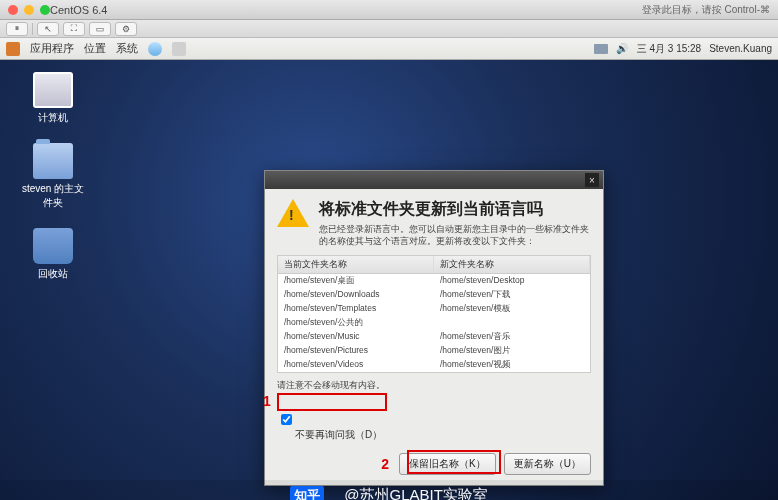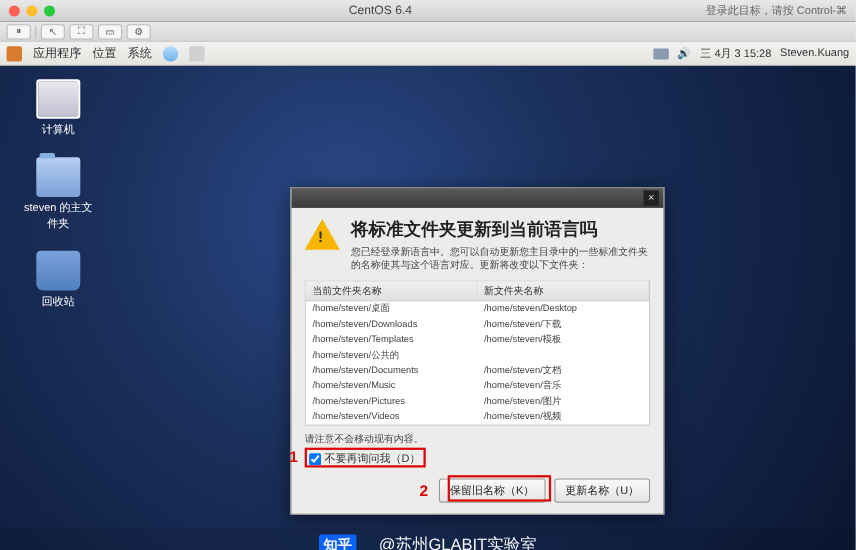--- a/index.html
+++ b/index.html
@@ -5,21 +5,21 @@
     * { margin: 0; padding: 0; box-sizing: border-box; font-family: "Lucida Grande", Arial, sans-serif; }
     body { width: 778px; height: 500px; overflow: hidden; position: relative; background: #f0f0f0; }
     
     
     .mac-titlebar { height: 20px; background: linear-gradient(#e8e8e8,#d0d0d0); display: flex; align-items: center; padding: 0 8px; font-size: 11px; border-bottom: 1px solid #aaa; }
     .traffic-lights { display: flex; gap: 6px; }
     .tl { width: 10px; height: 10px; border-radius: 50%; }
     .tl.red { background: #ff5f56; }
     .tl.yellow { background: #ffbd2e; }
     .tl.green { background: #27c93f; }
-    .mac-title { flex: 1; text-align: center; color: #444; }
+    .mac-title { flex: 1; text-align: left; color: #444; }
     .mac-right { font-size: 10px; color: #666; }
     
     .mac-toolbar { height: 18px; background: linear-gradient(#e8e8e8,#d8d8d8); border-bottom: 1px solid #bbb; display: flex; align-items: center; padding: 0 6px; gap: 4px; }
     .tb-btn { width: 22px; height: 14px; background: #f6f6f6; border: 1px solid #bbb; border-radius: 3px; font-size: 9px; display: flex; align-items: center; justify-content: center; color: #555; }
     
     
     .gnome-panel { height: 22px; background: linear-gradient(#f2f2f0,#e4e4e0); border-bottom: 1px solid #aaa; display: flex; align-items: center; font-size: 11px; color: #333; padding: 0 6px; gap: 17px; }
     .panel-left { display: flex; align-items: center; gap: 10px; }
     .foot-icon { width: 14px; height: 14px; background: #d97b2e; border-radius: 2px; }
     .panel-right { margin-left: auto; display: flex; align-items: center; gap: 8px; font-size: 10px; }
@@ -155,45 +155,41 @@
               <div>/home/steven/下载</div>
             </div>
             <div class="ft-row">
               <div>/home/steven/Templates</div>
               <div>/home/steven/模板</div>
             </div>
             <div class="ft-row">
               <div>/home/steven/公共的</div>
             </div>
             <div class="ft-row">
-              <div>/home/steven/Documents</div>
-              <div>/home/steven/文档</div>
-            </div>
-            <div class="ft-row">
               <div>/home/steven/Music</div>
               <div>/home/steven/音乐</div>
             </div>
             <div class="ft-row">
               <div>/home/steven/Pictures</div>
               <div>/home/steven/图片</div>
             </div>
             <div class="ft-row">
               <div>/home/steven/Videos</div>
               <div>/home/steven/视频</div>
             </div>
           </div>
       </div>
 
       <div class="dlg-note">请注意不会移动现有内容。</div>
 
       <div class="chk-row" style="position:relative;">
         <span class="annot" style="left:-14px;top:-2px;">1</span>
         <span class="chk-box">
           <input type="checkbox" checked="" style="">
-          <span style="margin-left:3px;">不要再询问我（D）</span>
+          <span style="margin-left:3px;margin-top:32px;">不要再询问我（D）</span>
         </span>
         <div class="annot-box" style="left:0px; top:-2px; width:110px; height:18px;"></div>
       </div>
 
       <div class="dlg-buttons" style="position:relative;">
         <span class="annot" style="position:static;margin-right:2px;">2</span>
         <button class="dlg-btn">保留旧名称（K）</button>
         <button class="dlg-btn">更新名称（U）</button>
         <div class="annot-box" style="left:130px; top:-3px; width:94px; height:24px;"></div>
       </div>

